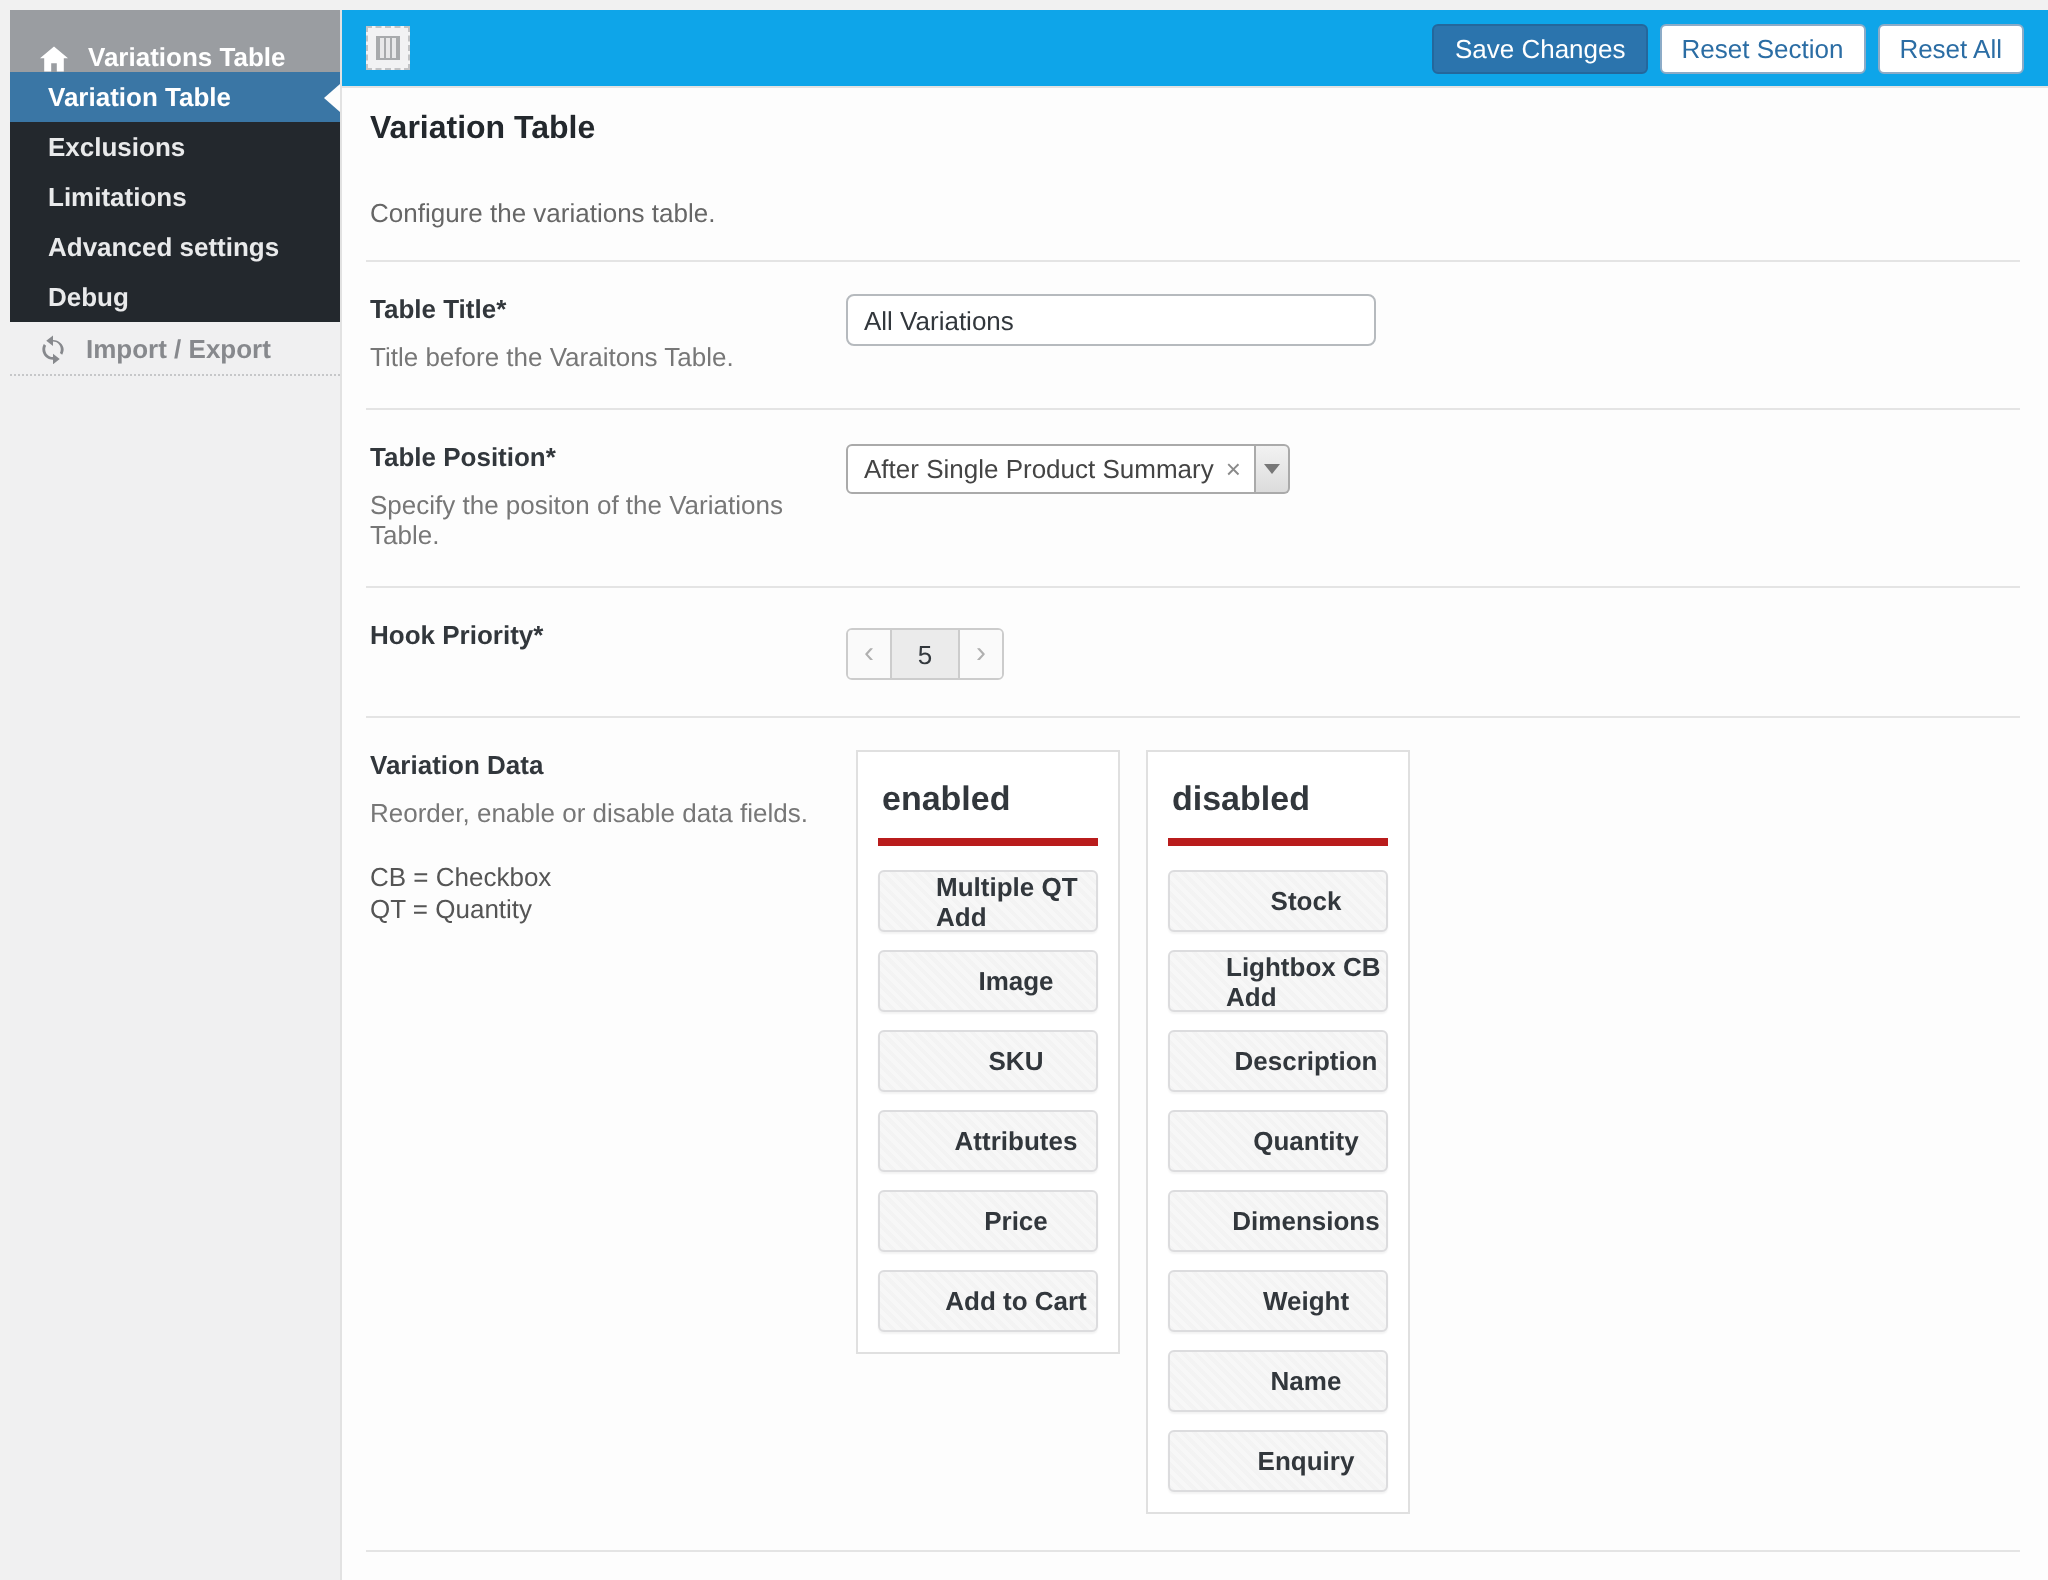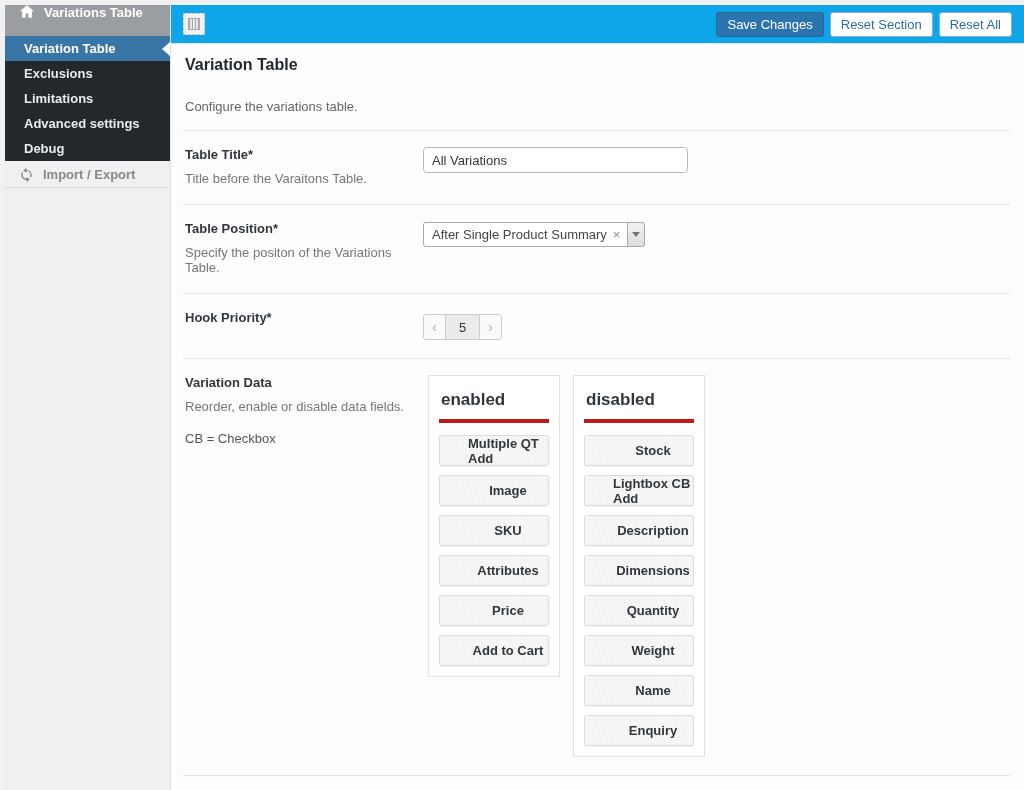--- a/index.html
+++ b/index.html
@@ -4,21 +4,21 @@
 <style>
   * { box-sizing: border-box; margin: 0; padding: 0; }
   html, body { width: 1024px; height: 790px; overflow: hidden; }
   body { background: #f1f1f1; font-family: "Liberation Sans", sans-serif; }
 
   .panel { display: flex; margin: 5px 0 0 5px; height: 785px; }
 
   
   .sidebar { flex: 0 0 165px; width: 165px; display: flex; flex-direction: column; background: #f0f0f1; }
   .sidebar-header { height: 31px; background: var(--sidebar-header, #9a9da1); color: #fff;
-    display: flex; align-items: flex-start; gap: 10px; padding-left: 15px;
+    display: flex; align-items: flex-end; gap: 10px; padding-left: 15px;
     font-size: 13px; font-weight: bold; }
   .home-icon svg { display: block; }
   .menu { background: var(--sidebar-dark, #23282d); }
   .menu-item { height: 25px; line-height: 25px; padding-left: 19px; color: #e9eaeb;
     font-size: 13px; font-weight: 600; cursor: pointer; position: relative; }
   .menu-item.active { background: var(--sidebar-active, #3a76a5); color: #fff; }
   .menu-item.active::after { content: ""; position: absolute; right: 0; top: 50%; margin-top: -7px;
     width: 0; height: 0; border-top: 7px solid transparent; border-bottom: 7px solid transparent;
     border-right: 8px solid #fdfdfd; }
   .import-export { height: 27px; display: flex; align-items: center; gap: 9px; padding-left: 14px;
@@ -190,20 +190,21 @@
         </div>
       </div>
 
       <div class="row">
         <div class="label-col">
           <div class="field-label">Variation Data</div>
           <div class="field-desc">Reorder, enable or disable data fields.</div>
           <div class="field-notes">
 
           <div class="field-note-line">CB = Checkbox</div>
+              <div class="field-note-line">QT = Quantity</div>
             </div>
         </div>
         <div class="field-col">
           <div class="dnd-wrap">
             <div class="dnd-box">
               <div class="dnd-header">enabled</div>
               <div>
 
               <div class="sort-item">Multiple QT Add</div>
                   <div class="sort-item">Image</div>
@@ -213,22 +214,22 @@
                   <div class="sort-item">Add to Cart</div>
                 </div>
             </div>
             <div class="dnd-box">
               <div class="dnd-header">disabled</div>
               <div>
 
               <div class="sort-item">Stock</div>
                   <div class="sort-item">Lightbox CB Add</div>
                   <div class="sort-item">Description</div>
+                  <div class="sort-item">Quantity</div>
                   <div class="sort-item">Dimensions</div>
-                  <div class="sort-item">Quantity</div>
                   <div class="sort-item">Weight</div>
                   <div class="sort-item">Name</div>
                   <div class="sort-item">Enquiry</div>
                 </div>
             </div>
           </div>
         </div>
       </div>
 
       <div class="row dotted">

